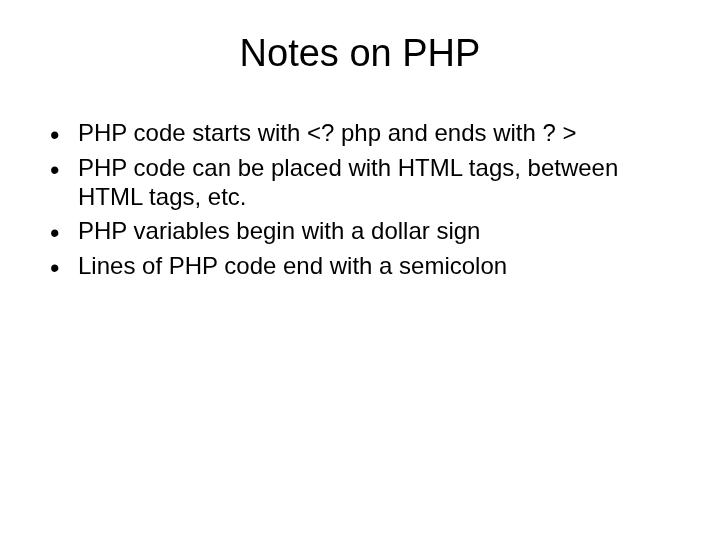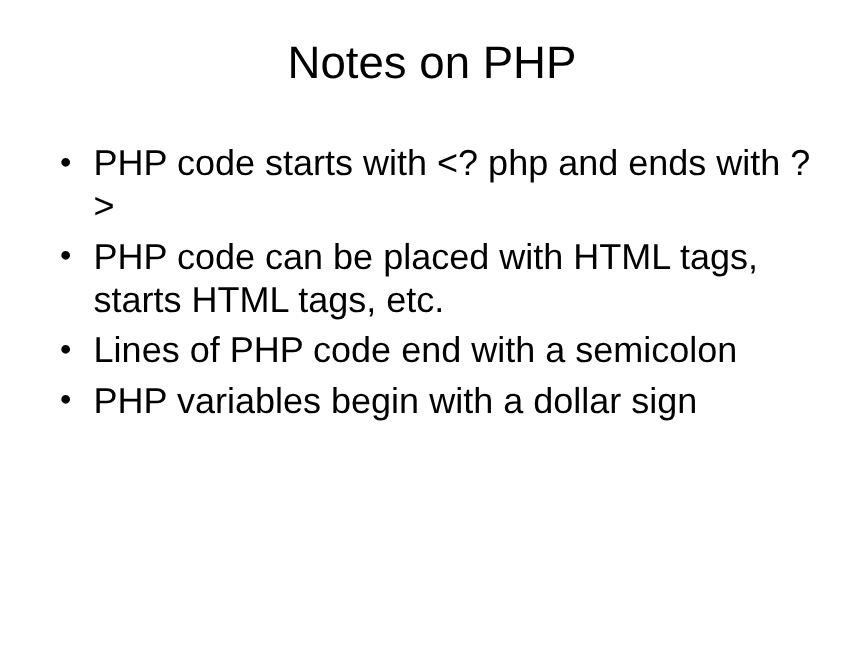--- a/index.html
+++ b/index.html
@@ -23,38 +23,38 @@
     margin: 8px 0 44px 0;
     font-weight: 400;
   }
   ul.bullets {
     list-style: none;
     margin: 0;
     padding: 0 10px 0 20px;
   }
   ul.bullets li {
     position: relative;
-    font-size: 30px;
+    font-size: 24px;
     line-height: 1.2;
     padding-left: 30px;
     margin-bottom: 6px;
   }
   ul.bullets li::before {
     content: "•";
     position: absolute;
     left: 2px;
     top: 0;
     font-size: 27px;
     line-height: 1.2;
   }
 </style>
 </head>
 <body>
 
 <div class="slide">
   <h1 class="title">Notes on PHP</h1>
   <ul class="bullets">
     <li>PHP code starts with &lt;? php and ends with ? &gt;</li>
-    <li>PHP code can be placed with HTML tags, starts HTML tags, etc.</li>
+    <li>PHP code can be placed with HTML tags, between HTML tags, etc.</li>
+    <li>PHP variables begin with a dollar sign</li>
     <li>Lines of PHP code end with a semicolon</li>
-    <li>PHP variables begin with a dollar sign</li>
   </ul>
 </div>
 
 </body></html>

